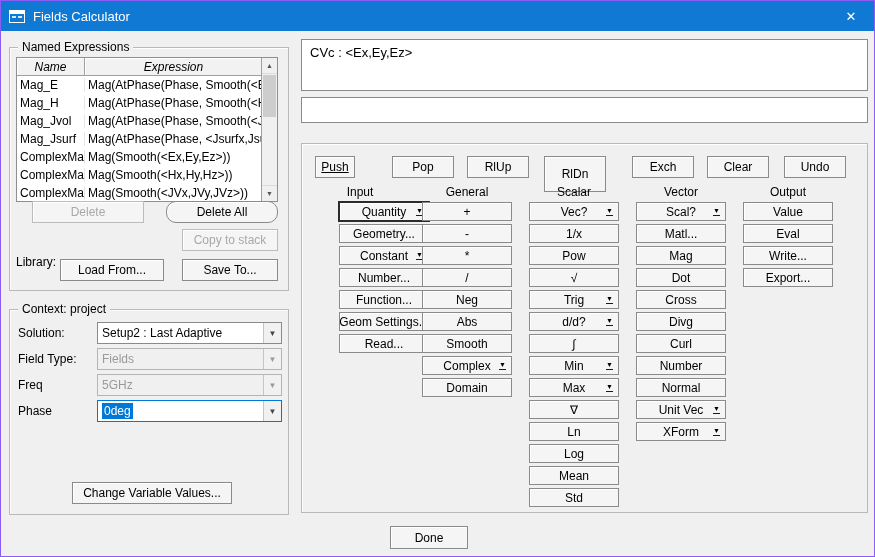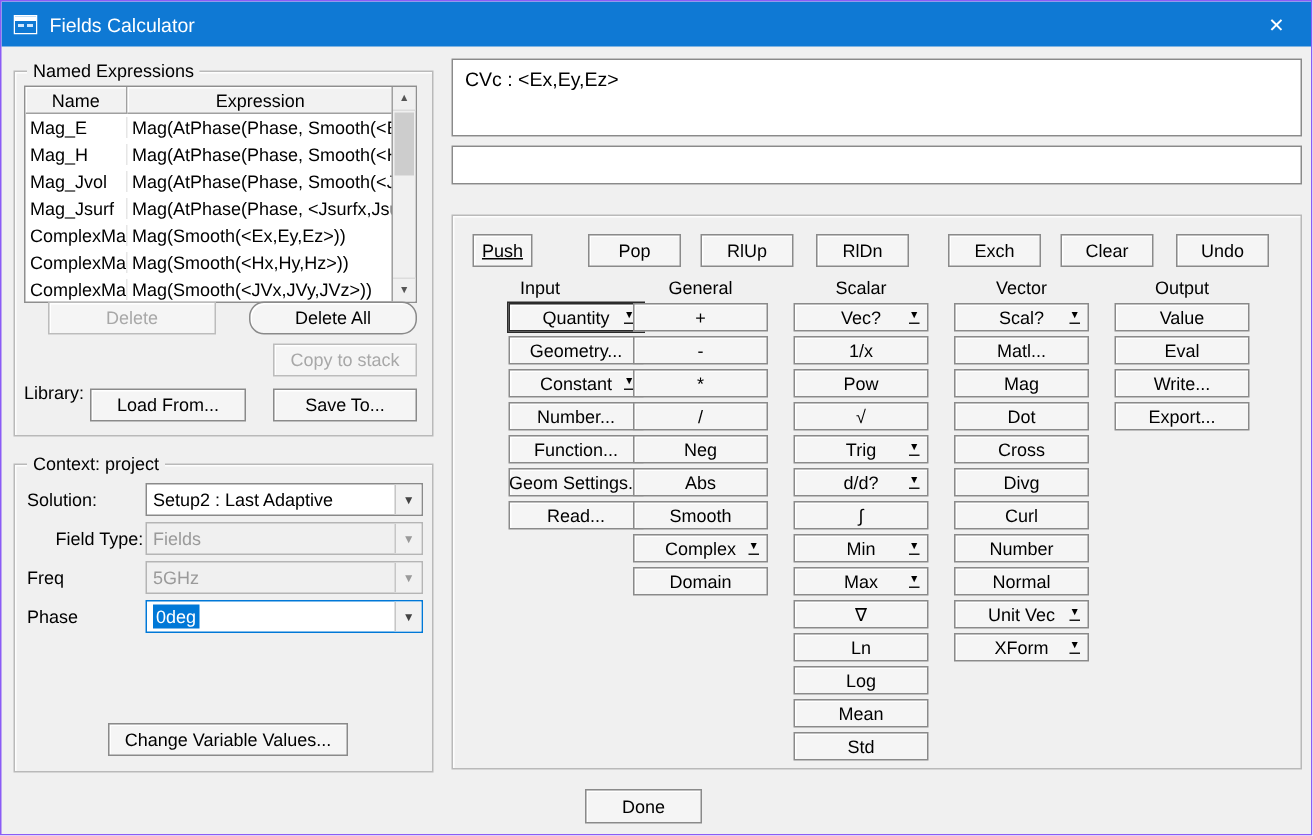--- a/index.html
+++ b/index.html
@@ -19,21 +19,21 @@
   
   .btn { position:absolute; display:flex; align-items:center; justify-content:center; background:#f5f5f5; border:1px solid #8a8a8a; box-shadow: inset 1px 1px 0 #fff; font-size:12px; white-space:nowrap; overflow:hidden; cursor:default; }
   .btn.disabled { color:#a8a8a8; border-color:#bcbcbc; }
   .btn .lbl { pointer-events:none; }
   .btn.focus { box-shadow: 0 0 0 1px #2b2b2b, inset 1px 1px 0 #fff; border-color:#2b2b2b; }
   .dd { position:absolute; right:5px; top:50%; transform:translateY(-50%); border-bottom:1px solid #1a1a1a; padding-bottom:1px; line-height:6px; }
   .dd i { font-style:normal; font-size:7px; line-height:6px; display:block; }
 
   
   .table { position:absolute; background:#fff; border:1px solid #8f8f8f; overflow:hidden; }
-  .thead { display:flex; height:18px; }
+  .thead { display:flex; height:18px;font-style:italic; }
   .th { background:#f2f2f2; border-right:1px solid #a0a0a0; border-bottom:1px solid #a0a0a0; box-shadow: inset 1px 1px 0 #fff; display:flex; align-items:center; justify-content:center; font-size:12px; }
   .trow { display:flex; height:18px; align-items:center; }
   .td { white-space:nowrap; overflow:hidden; padding:0 3px; font-size:12px; }
   .td.name { width:68px; border-right:1px solid #e6e6e6; flex:none; }
   .td.expr { width:178px; flex:none; }
   .vscroll { position:absolute; top:0; right:0; width:16px; bottom:0; background:#f0f0f0; border-left:1px solid #a0a0a0; }
   .scroll-btn { position:absolute; left:0; width:15px; height:16px; display:flex; align-items:center; justify-content:center; font-size:7px; color:#555; background:#f0f0f0; }
   .scroll-btn.up { top:0; border-bottom:1px solid #dcdcdc; }
   .scroll-btn.down { bottom:0; border-top:1px solid #dcdcdc; }
   .scroll-thumb { position:absolute; left:1px; top:17px; width:13px; height:42px; background:#cdcdcd; }
@@ -149,21 +149,21 @@
     <span class="legend">Context: project</span>
 
     <span class="static-label" style="left:8px; top:16px;">Solution:</span>
     <div class="combo" style="left:87px; top:12px; width:185px;">
       <span>Setup2 : Last Adaptive</span>
       <span class="combo-arrow">
           <span>▼</span>
         </span>
     </div>
 
-    <span class="static-label" style="left:8px; top:42px;margin-left:19px;">Field Type:</span>
+    <span class="static-label" style="left:8px; top:42px;">Field Type:</span>
     <div class="combo disabled" style="left:87px; top:38px; width:185px;">
       <span>Fields</span>
       <span class="combo-arrow">
           <span>▼</span>
         </span>
     </div>
 
     <span class="static-label" style="left:8px; top:68px;">Freq</span>
     <div class="combo disabled" style="left:87px; top:64px; width:185px;">
       <span>5GHz</span>
@@ -192,21 +192,21 @@
 
     <div class="btn" style="left:13px; top:12px; width:40px; height:22px;text-decoration:underline;">
         <span class="lbl">Push</span>
       </div>
     <div class="btn" style="left:90px; top:12px; width:62px; height:22px;">
         <span class="lbl">Pop</span>
       </div>
     <div class="btn" style="left:165px; top:12px; width:62px; height:22px;">
         <span class="lbl">RlUp</span>
       </div>
-    <div class="btn" style="left:242px; top:12px; width:62px; height:22px;">
+    <div class="btn" style="left:242px; top:12px; width:62px; height:36px;">
         <span class="lbl">RlDn</span>
       </div>
     <div class="btn" style="left:330px; top:12px; width:62px; height:22px;">
         <span class="lbl">Exch</span>
       </div>
     <div class="btn" style="left:405px; top:12px; width:62px; height:22px;">
         <span class="lbl">Clear</span>
       </div>
     <div class="btn" style="left:482px; top:12px; width:62px; height:22px;">
         <span class="lbl">Undo</span>

